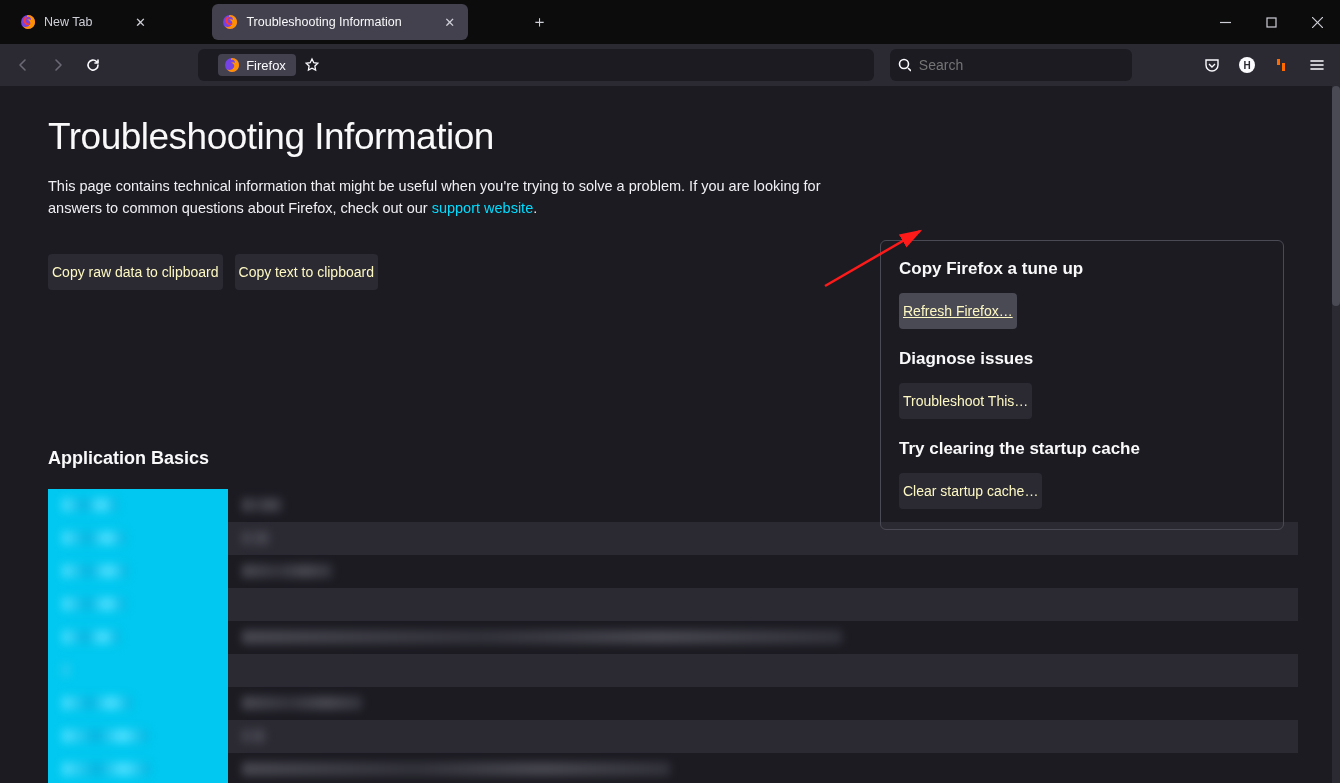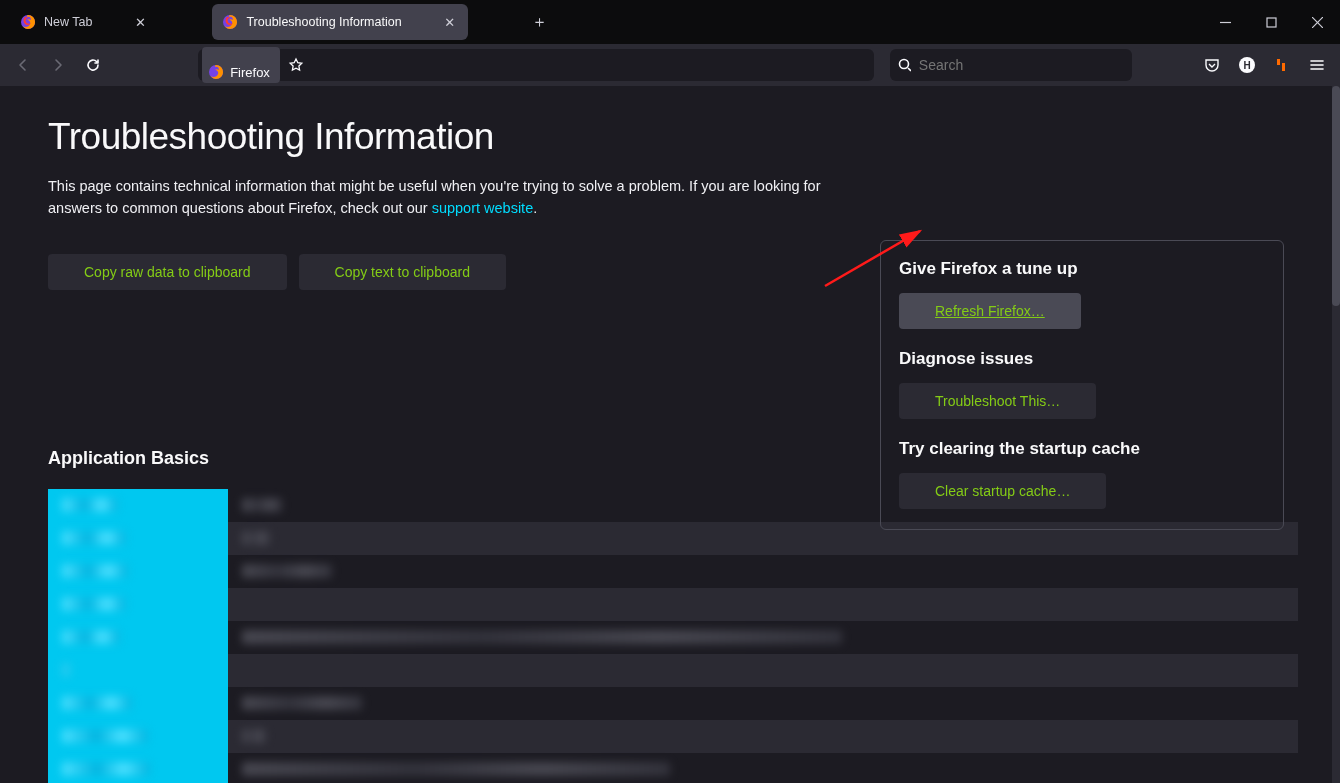--- a/index.html
+++ b/index.html
@@ -14,34 +14,34 @@
   .ff-icon svg { display:block; }
   .newtab { width:28px; height:28px; display:flex; align-items:center; justify-content:center; color:#cfcfd8; font-size:16px; border-radius:4px; cursor:pointer; margin-left:4px; }
   .wincontrols { margin-left:auto; display:flex; }
   .winbtn { width:46px; height:44px; display:flex; align-items:center; justify-content:center; color:#cfcfd8; }
   .winbtn svg { stroke:#cfcfd8; }
   .toolbar { height:42px; background:#2b2a33; display:flex; align-items:center; padding:0 8px; gap:4px; }
   .navbtn { width:32px; height:32px; display:flex; align-items:center; justify-content:center; border-radius:4px; cursor:pointer; }
   .navbtn svg { stroke:#fbfbfe; }
   .navbtn.disabled svg { stroke:#6a6a74; }
   .urlbar-wrap { flex:0 0 auto; width:676px; height:32px; background:#1c1b22; border-radius:6px; display:flex; align-items:center; margin:0 6px; }
-  .identity { display:flex; align-items:center; background:#42414d; border-radius:4px; padding:17px 10px 3px 6px; margin-left:4px; gap:6px; }
+  .identity { display:flex; align-items:center; background:#42414d; border-radius:4px; padding:3px 10px 3px 6px; margin-left:20px; gap:6px; }
   .identity-label { font-size:13px; color:#fbfbfe; }
   .url-text { font-size:14px; color:#fbfbfe; margin-left:10px; flex:1; }
   .star { width:32px; height:32px; display:flex; align-items:center; justify-content:center; }
   .searchbar { width:250px; height:32px; background:#1c1b22; border-radius:6px; display:flex; align-items:center; padding:0 8px; margin-left:6px; }
   .searchbar input { background:transparent; border:none; outline:none; color:#5eead4; font-size:14px; margin-left:8px; width:100%; }
   .toolbaricon { width:32px; height:32px; display:flex; align-items:center; justify-content:center; }
   .content { position:absolute; top:86px; left:0; right:8px; bottom:0; overflow:hidden; }
   .page { padding:30px 48px; }
   h1 { font-size:37px; font-weight:300; margin-bottom:18px; letter-spacing:-0.5px; }
   .intro { font-size:14.5px; line-height:1.5; max-width:810px; color:#f0f0f4; }
   .intro a { color:#00ddff; text-decoration:none; }
   .btnrow { margin-top:34px; display:flex; gap:12px; }
-  .btn { background:#2b2a33; color:#84cc16; border:none; padding:10px 36px; font-size:14px; border-radius:4px; cursor:pointer; }
+  .btn { background:#2b2a33; color:#fef9c3; border:none; padding:10px 4px; font-size:14px; border-radius:4px; cursor:pointer; }
   .btn.highlight { background:#4a4a55;text-decoration:underline; }
   .sidepanel { position:absolute; top:154px; right:48px; width:404px; border:1px solid #4a4a55; border-radius:6px; padding:18px 18px 20px; }
   .sidepanel h3 { font-size:17px; font-weight:700; margin-bottom:14px; }
   .sidepanel .sec { margin-bottom:20px; }
   .sidepanel .sec:last-child { margin-bottom:0; }
   h2.section { font-size:18px; font-weight:700; margin-top:158px; margin-bottom:20px; }
   .basics-table { width:1250px; }
   .basics-row { display:flex; height:33px; align-items:center; }
   .basics-row.alt { background:#2b2a33; }
   .key-cell { width:180px; height:100%; background:#00c8f0; display:flex; align-items:center; padding-left:14px; }
@@ -251,21 +251,21 @@
           </div>
           <div class="val-cell">
             <div class="val-blur" style="width: 428px;"></div>
           </div>
         </div>
       </div>
   </div>
 
   <div class="sidepanel">
     <div class="sec">
-      <h3>Give Firefox a tune up</h3>
+      <h3>Copy Firefox a tune up</h3>
       <button class="btn highlight">Refresh Firefox…</button>
     </div>
     <div class="sec">
       <h3>Diagnose issues</h3>
       <button class="btn">Troubleshoot This…</button>
     </div>
     <div class="sec">
       <h3>Try clearing the startup cache</h3>
       <button class="btn">Clear startup cache…</button>
     </div>

